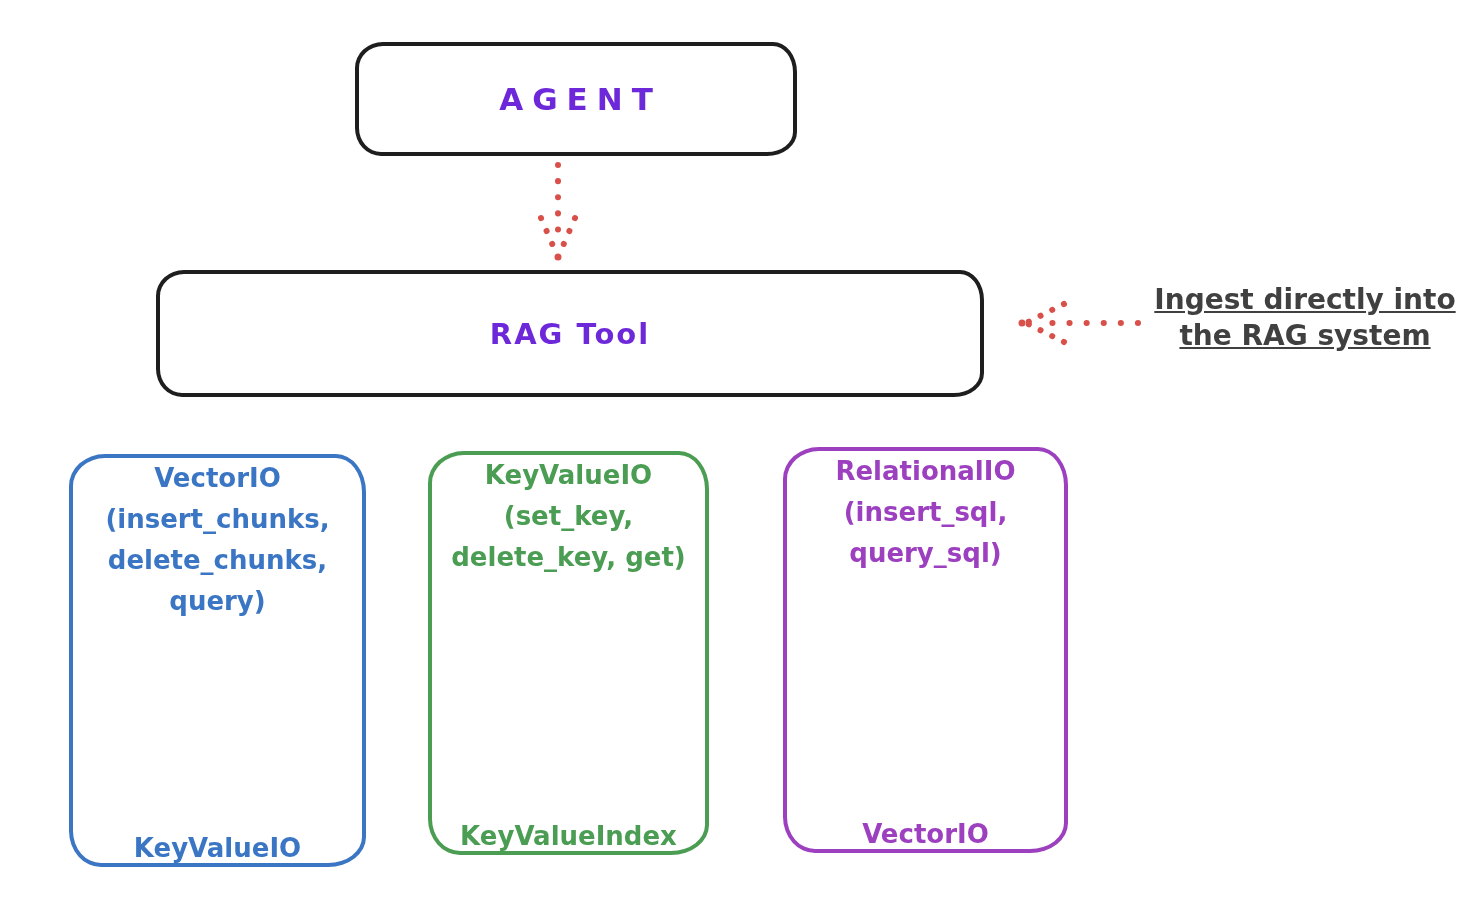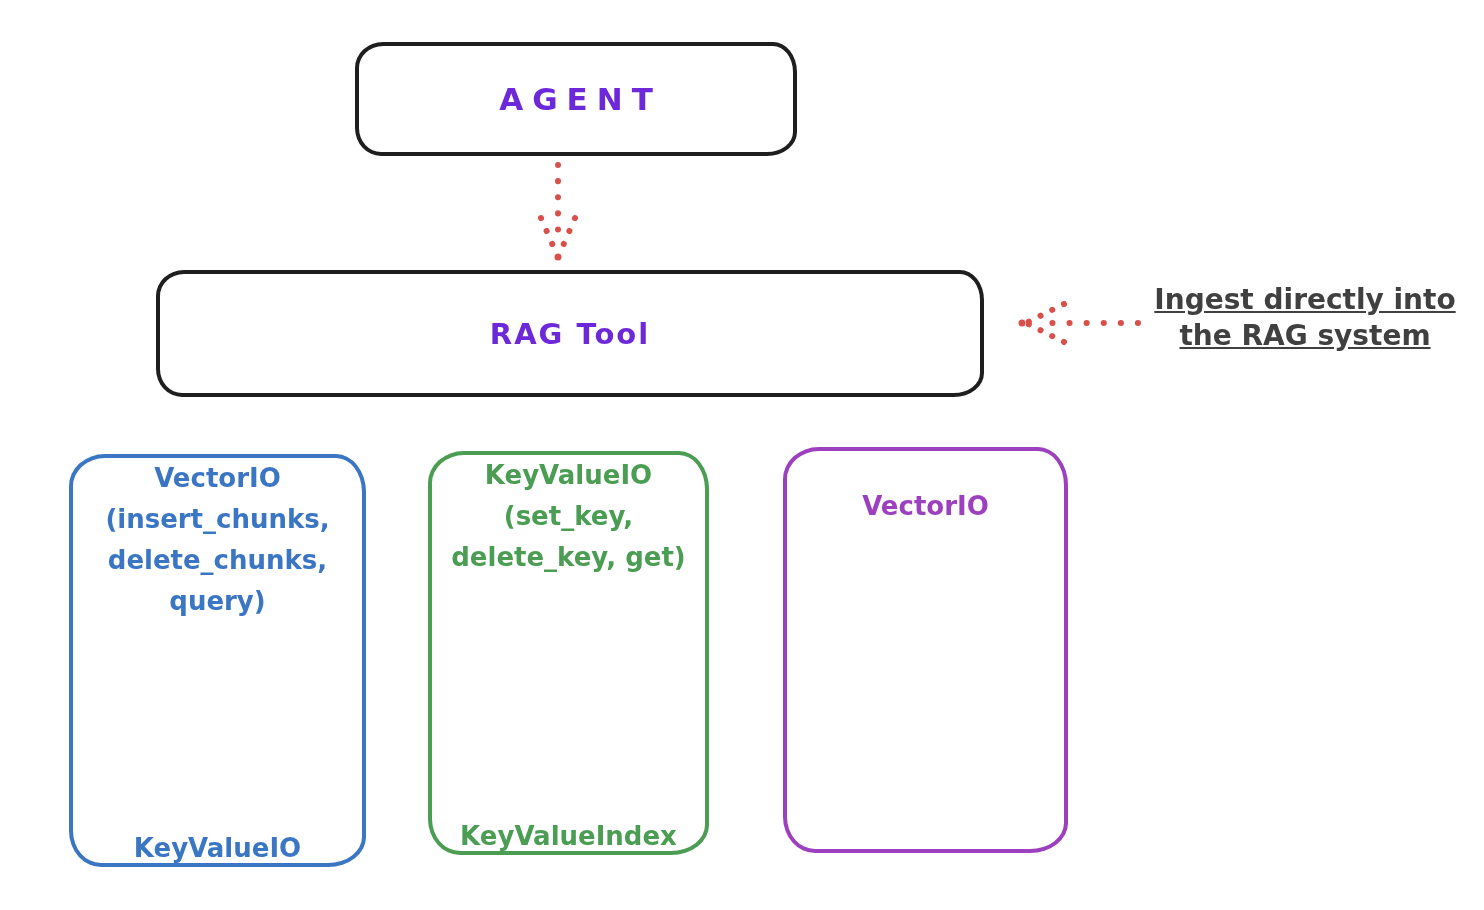--- a/index.html
+++ b/index.html
@@ -126,16 +126,19 @@
   </div>
 
   <div class="node node-store store-keyvalue" style="color: rgb(74, 157, 82); border-color: rgb(74, 157, 82);">
     <div class="store-methods">KeyValueIO
 (set_key,
 delete_key, get)</div>
     <div class="store-index">KeyValueIndex</div>
   </div>
 
   <div class="node node-store store-relational" style="color: rgb(156, 64, 192); border-color: rgb(156, 64, 192);">
+    <div class="store-methods">RelationalIO
+(insert_sql,
+query_sql)</div>
     <div class="store-index">VectorIO</div>
   </div>
 
 </div>
 
 </body></html>

